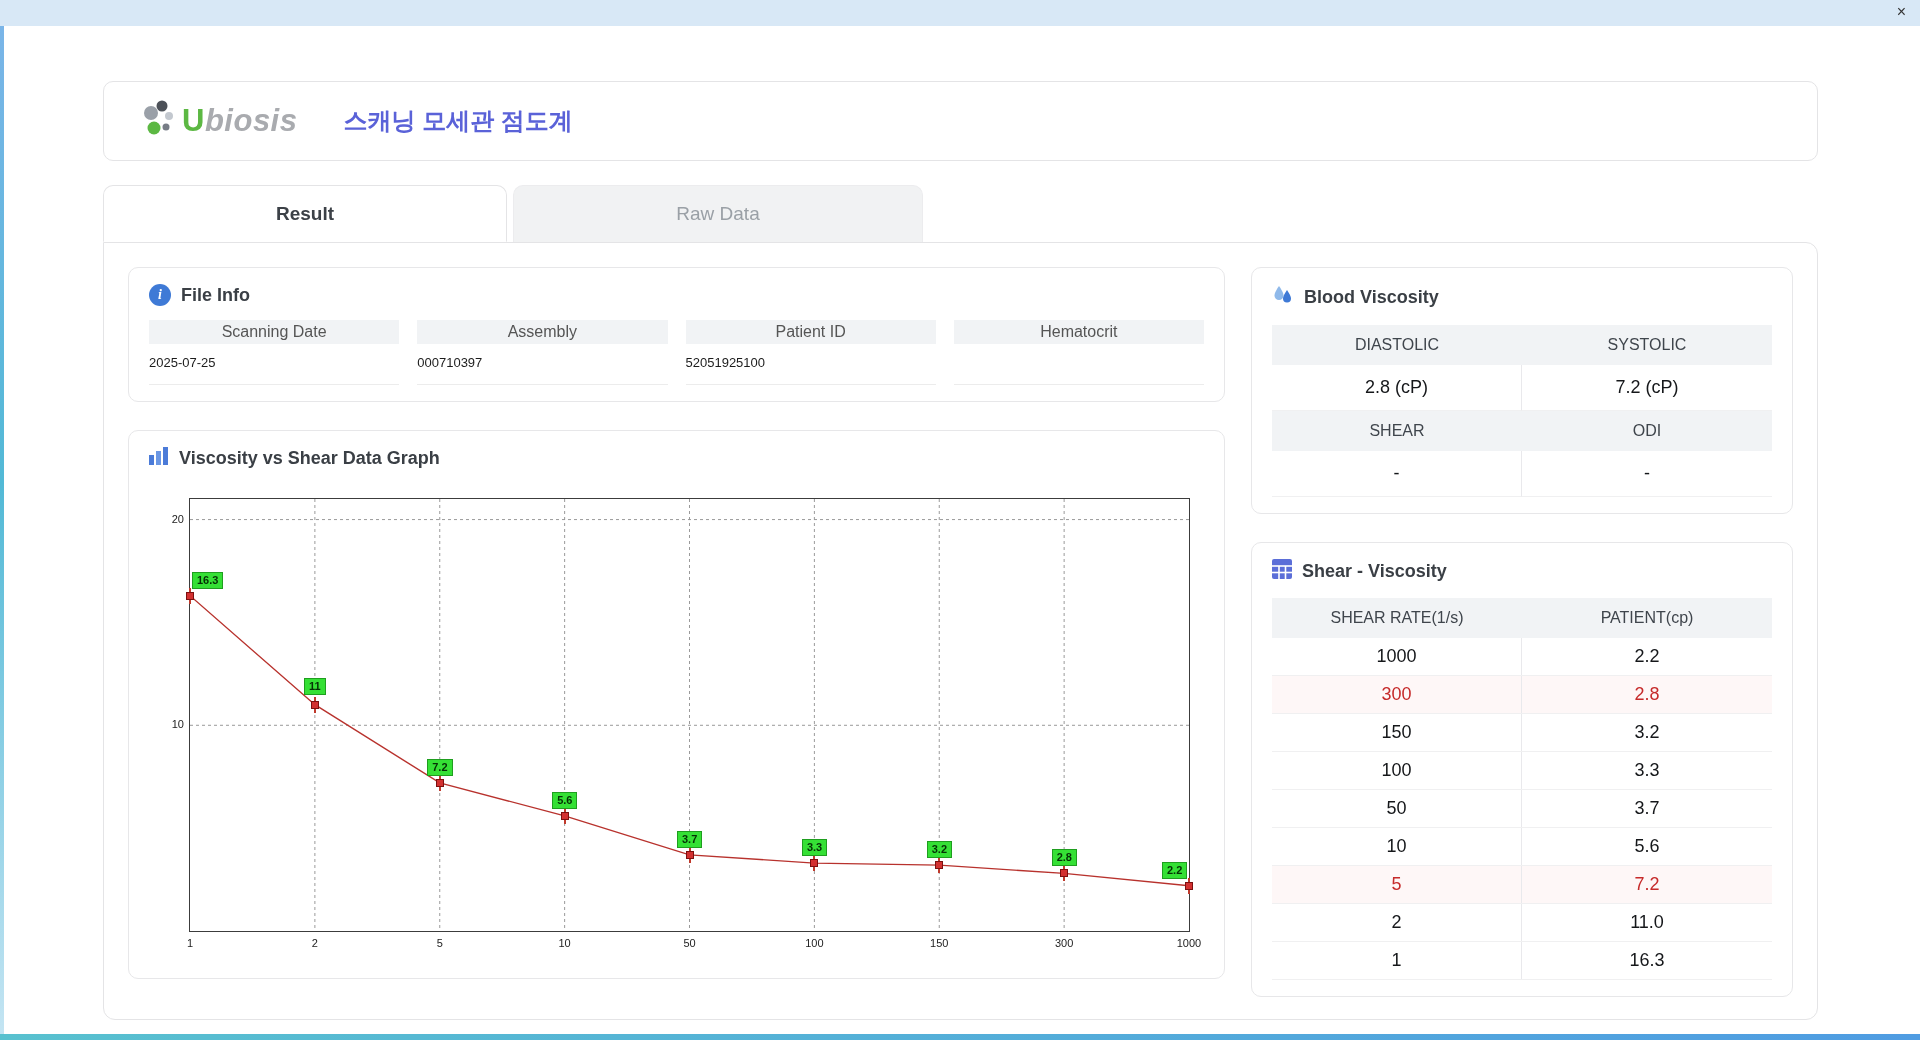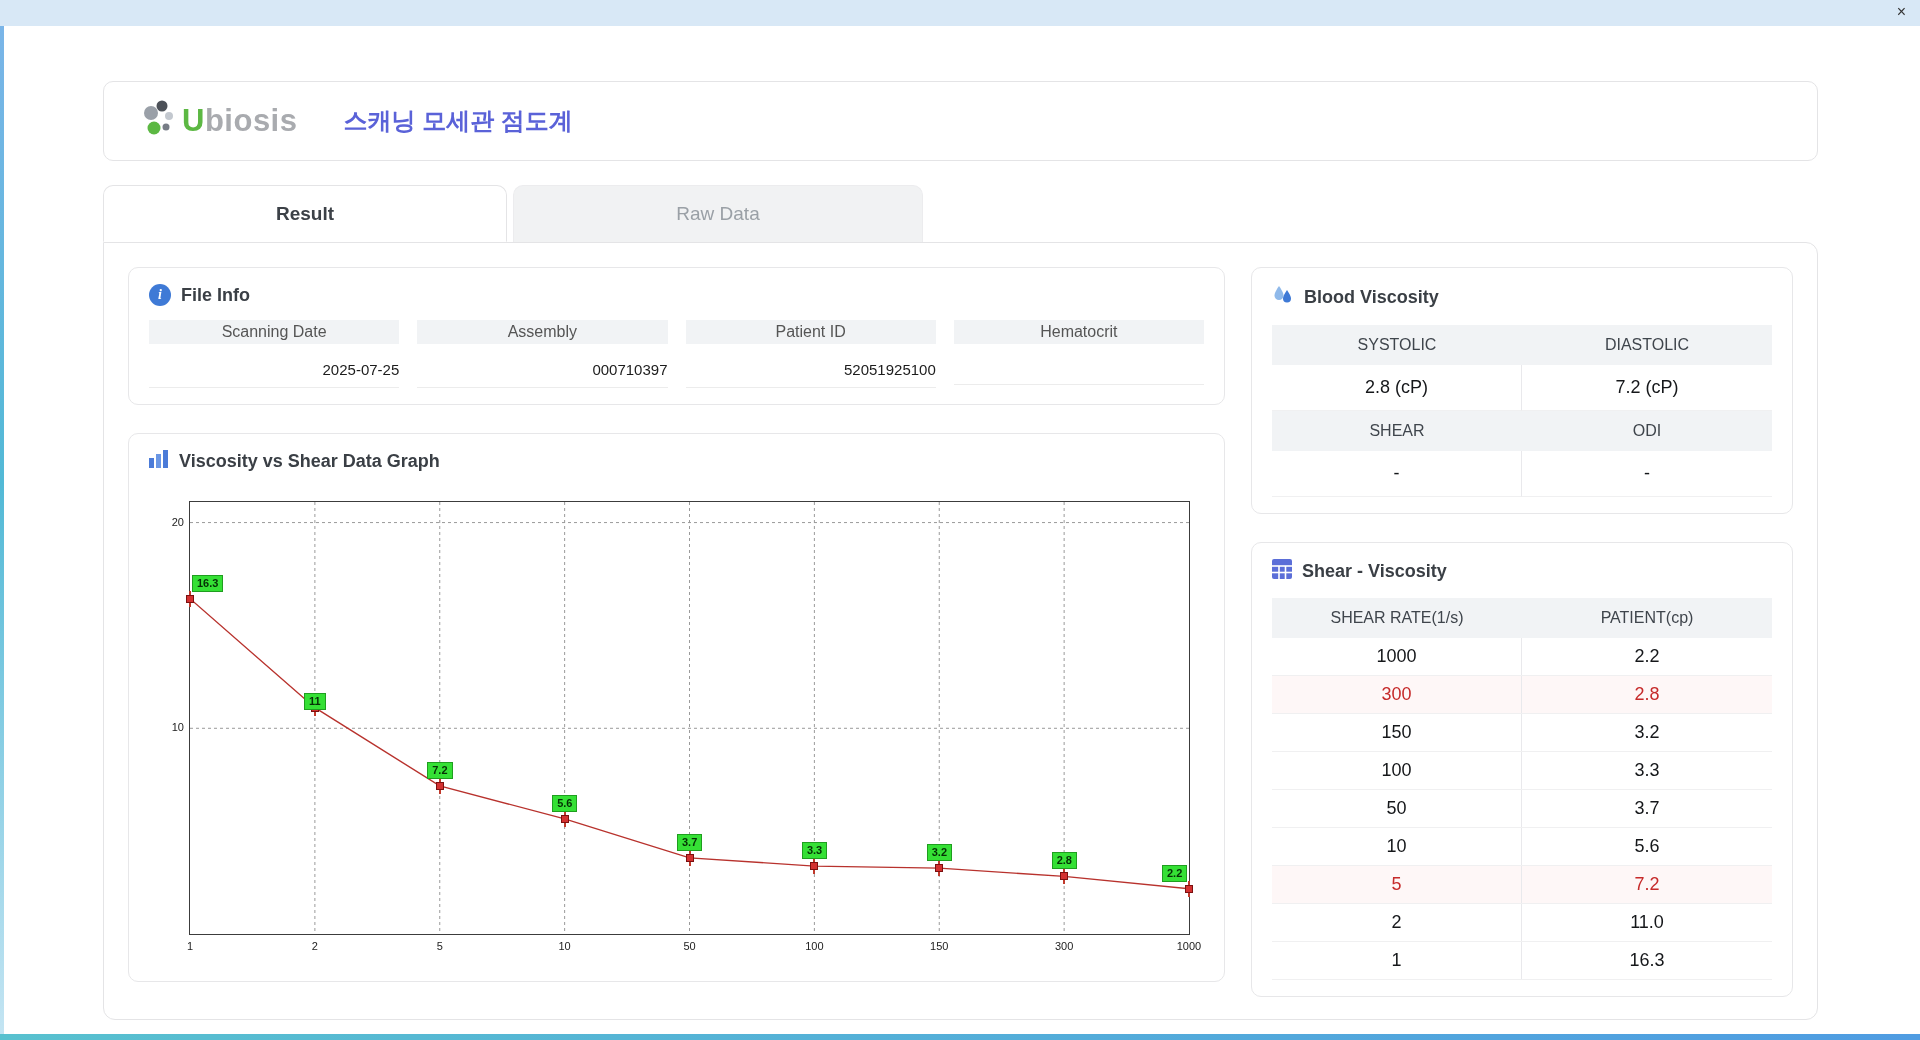--- a/index.html
+++ b/index.html
@@ -16,21 +16,21 @@
   .bottom-accent { position:absolute; left:0; right:0; bottom:0; height:6px;
     background:linear-gradient(90deg,#58c1cf,#4f9ce2); }
 
   .content { position:absolute; left:103px; top:81px; width:1715px; }
 
   .header-card { height:80px; border:1px solid #e4e4e6; border-radius:10px;
     display:flex; align-items:center; padding:0 38px; background:#fff; }
   .logo { display:flex; align-items:center; gap:4px; }
   .logo-text { font-size:31px; letter-spacing:.5px; }
   .logo-u { color:#5cb843; font-weight:bold; }
-  .logo-rest { color:#a9abaf; font-weight:600; }
+  .logo-rest { color:#a9abaf; font-weight:600;font-style:italic; }
   .app-title { margin-left:46px; font-size:24px; font-weight:bold; color:#5a62d8; }
 
   .tabs { display:flex; margin-top:24px; position:relative; z-index:2; }
   .tab { width:404px; height:57px; display:flex; align-items:center; justify-content:center;
     font-size:19px; border-radius:10px 10px 0 0; cursor:pointer; }
   .tab.active { background:#fff; border:1px solid #e4e4e6; border-bottom:1px solid #fff;
     margin-bottom:-1px; color:#3c4147; font-weight:bold; }
   .tab.inactive { background:#f1f2f3; color:#9aa0a6; font-weight:400; margin-left:6px;
     width:410px; border:1px solid #ececee; border-bottom:none; }
 
@@ -42,21 +42,21 @@
   .card { border:1px solid #e7e7e9; border-radius:10px; padding:16px 20px; background:#fff; }
   .card-title { display:flex; align-items:center; gap:10px; font-size:18px; font-weight:bold;
     color:#3a3f45; margin-bottom:14px; }
 
   .info-circle { width:22px; height:22px; border-radius:50%; background:#3f7ad6; color:#fff;
     font-size:14px; font-weight:bold; display:flex; align-items:center; justify-content:center;
     font-style:italic; font-family:"Liberation Serif", serif; flex:none; }
 
   .fields { display:grid; grid-template-columns:repeat(4,1fr); gap:18px; }
   .field-label { background:#f1f3f5; color:#555; font-size:16px; text-align:center; padding:3px 0; }
-  .field-value { text-align:right; font-size:15px; color:#1c1c1c; padding:17px 0 9px;
+  .field-value { text-align:left; font-size:13px; color:#1c1c1c; padding:11px 0 9px;
     border-bottom:1px solid #ececec; min-height:41px; }
 
   .graph-card { margin-top:28px; }
   .chart { position:relative; height:478px; margin-top:4px; }
   .plot { position:absolute; left:40px; right:14px; top:14px; bottom:30px; border:1px solid #3c3c3c; }
   .x-tick { position:absolute; font-size:11px; color:#222; text-align:center; width:36px; }
   .y-tick { position:absolute; font-size:11px; color:#222; text-align:right; width:28px; }
   .pt { position:absolute; width:0; height:0; }
   .pt .bar { position:absolute; left:-1px; top:-8px; width:2px; height:16px; background:#c0392b; }
   .pt .sq { position:absolute; left:-4px; top:-4px; width:8px; height:8px; background:#d33030;
@@ -166,21 +166,21 @@
               </svg>
               <div class="pt" style="left: 0px; top: 96.6857px;">
                 <div class="bar"></div>
                 <div class="sq"></div>
               </div>
               <div class="pt-label" style="left: 2px; top: 72.6857px;">16.3</div>
               <div class="pt" style="left: 124.875px; top: 205.714px;">
                 <div class="bar"></div>
                 <div class="sq"></div>
               </div>
-              <div class="pt-label" style="left: 113.875px; top: 191px;">11</div>
+              <div class="pt-label" style="left: 113.875px; top: 179px;">11</div>
               <div class="pt" style="left: 249.75px; top: 283.886px;">
                 <div class="bar"></div>
                 <div class="sq"></div>
               </div>
               <div class="pt-label" style="left: 237.25px; top: 259.886px;">7.2</div>
               <div class="pt" style="left: 374.625px; top: 316.8px;">
                 <div class="bar"></div>
                 <div class="sq"></div>
               </div>
               <div class="pt-label" style="left: 362.125px; top: 292.8px;">5.6</div>
@@ -232,22 +232,22 @@
         <div class="card-title">
           <span>
             <svg width="22" height="22" viewBox="0 0 22 22">
               <path d="M7 2 C7 2 2.5 8 2.5 11.5 a4.5 4.5 0 0 0 9 0 C11.5 8 7 2 7 2 Z" fill="#8fb9ea"></path>
               <path d="M15 6 C15 6 11 11.5 11 14.5 a4 4 0 0 0 8 0 C19 11.5 15 6 15 6 Z" fill="#3f7ad6"></path>
             </svg>
           </span>
           <span>Blood Viscosity</span>
         </div>
         <div class="bv-head">
+          <div>DIASTOLIC</div>
           <div>SYSTOLIC</div>
-          <div>DIASTOLIC</div>
         </div>
         <div class="bv-val">
           <div>2.8 (cP)</div>
           <div>7.2 (cP)</div>
         </div>
         <div class="bv-head">
           <div>SHEAR</div>
           <div>ODI</div>
         </div>
         <div class="bv-val">

